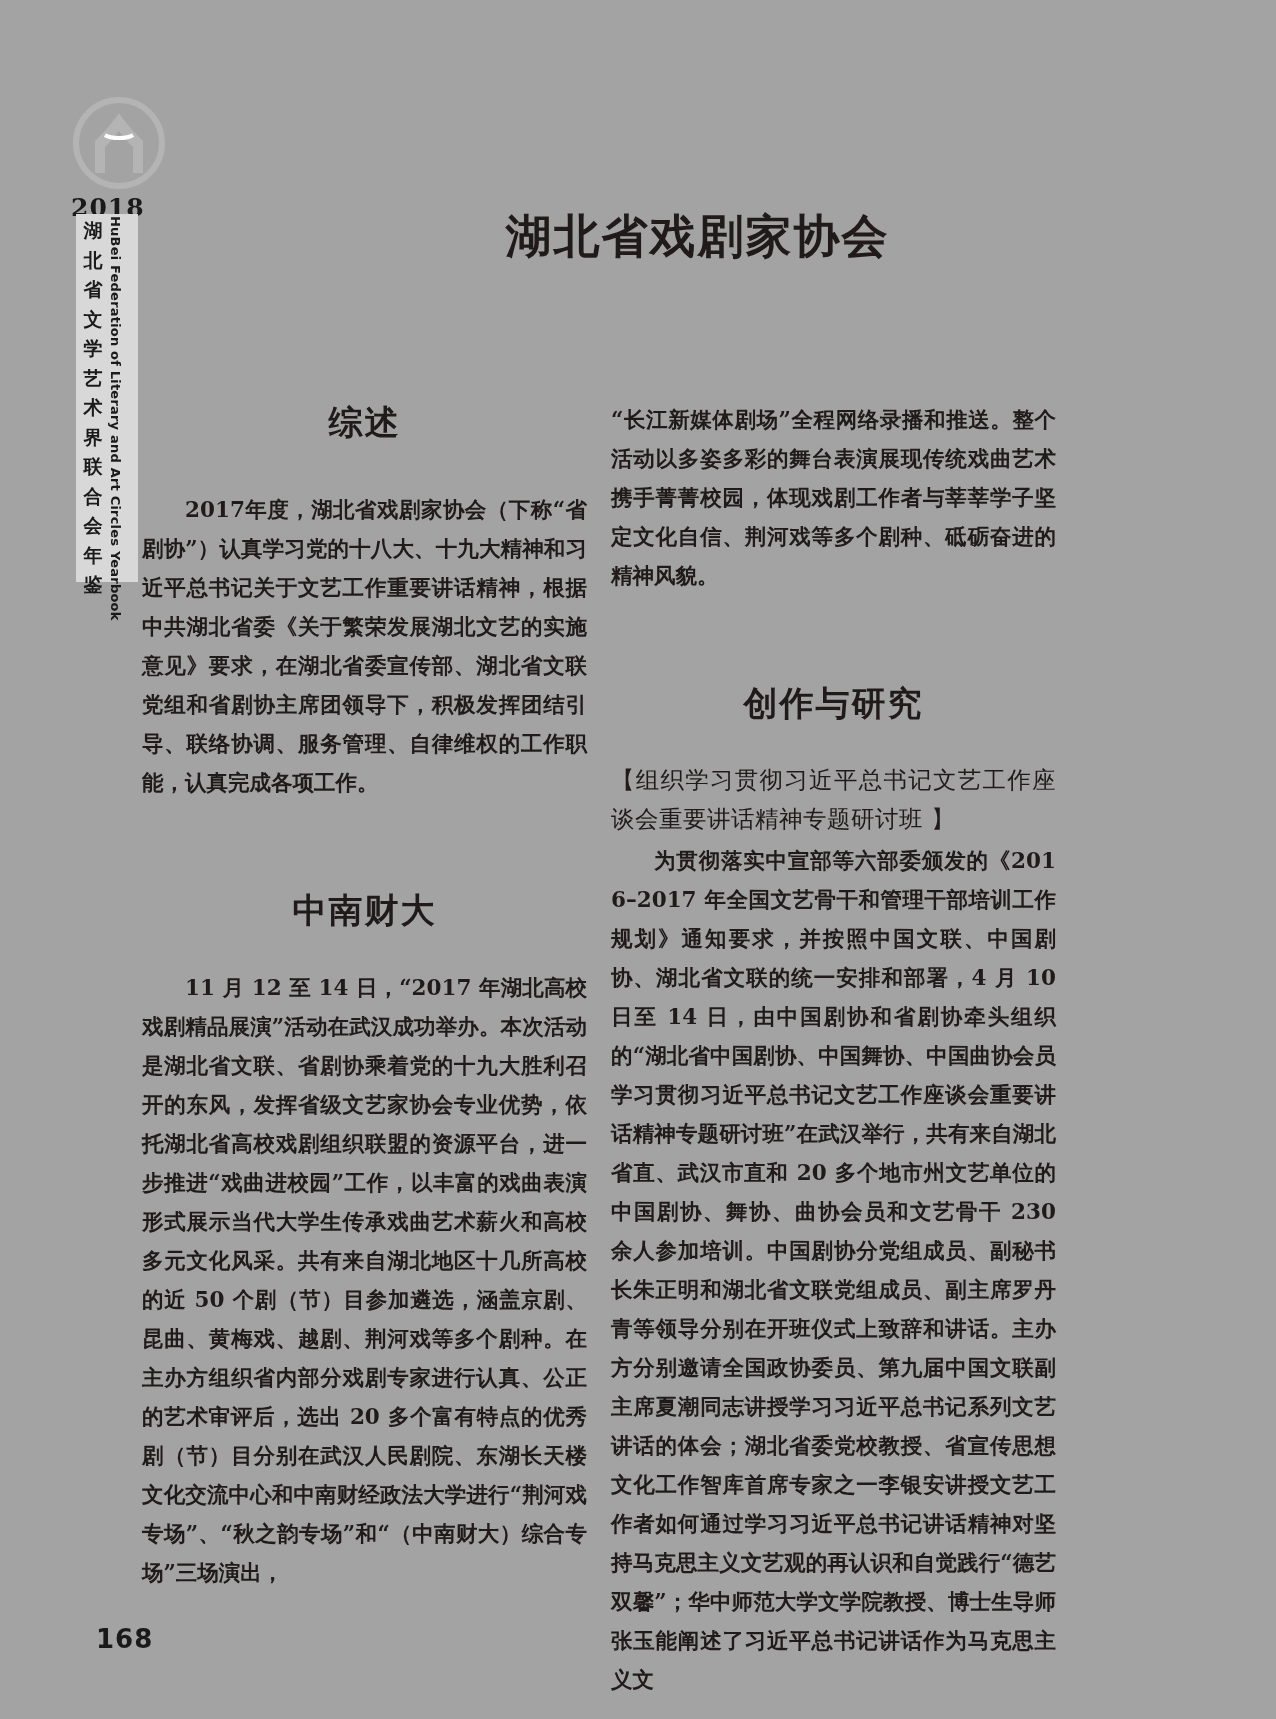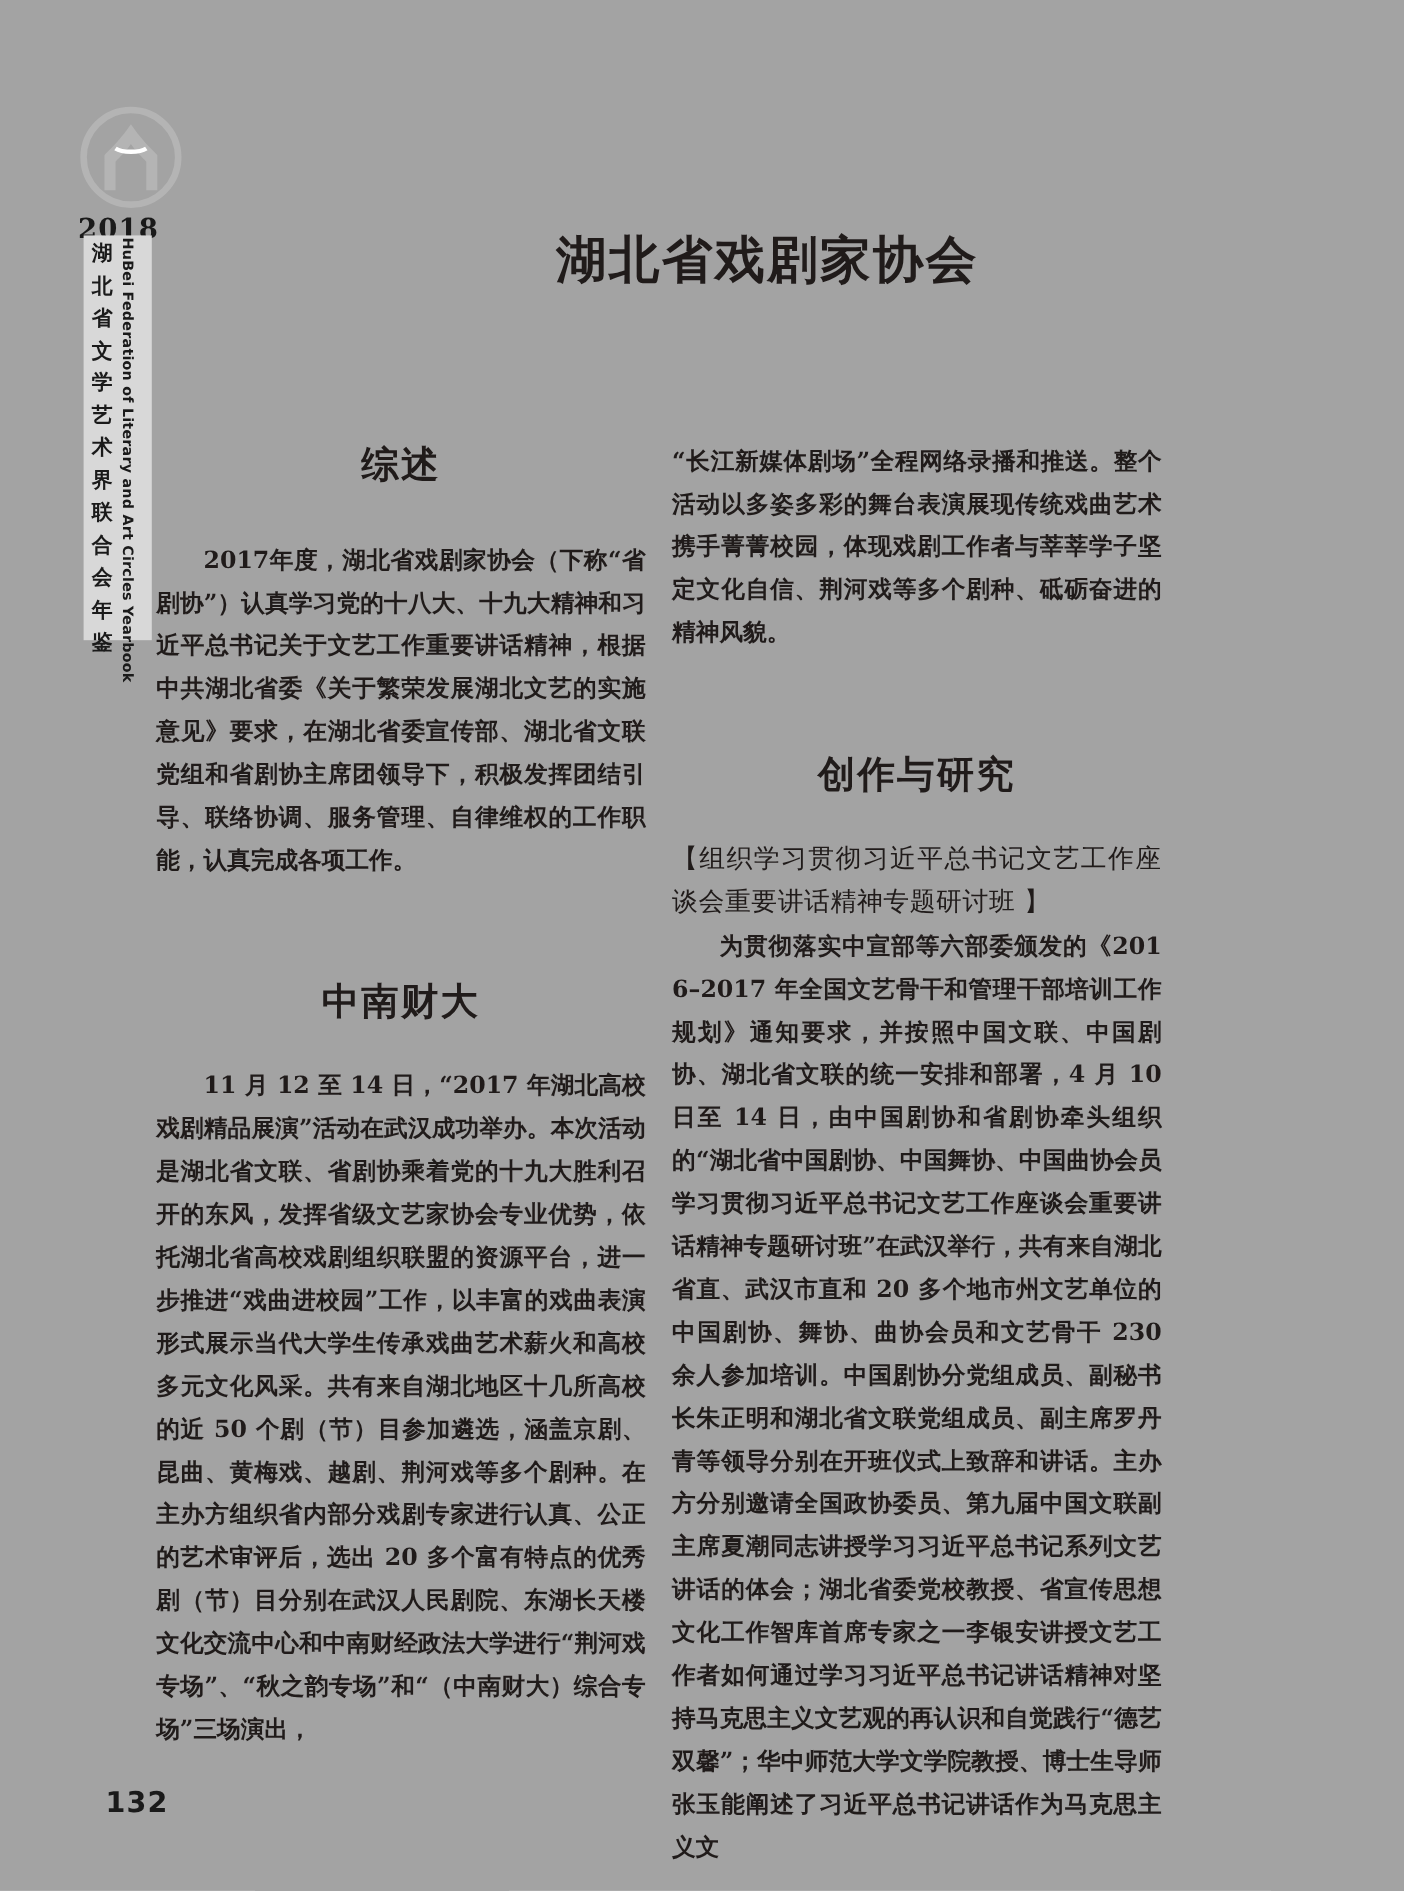--- a/index.html
+++ b/index.html
@@ -208,15 +208,15 @@
     <div class="col">
       <p class="body no-indent">“长江新媒体剧场”全程网络录播和推送。整个活动以多姿多彩的舞台表演展现传统戏曲艺术携手菁菁校园，体现戏剧工作者与莘莘学子坚定文化自信、荆河戏等多个剧种、砥砺奋进的精神风貌。</p>
 
       <h2 class="section-head spaced-top tight">创作与研究</h2>
       <h3 class="sub-head">【组织学习贯彻习近平总书记文艺工作座谈会重要讲话精神专题研讨班 】</h3>
       <p class="body">为贯彻落实中宣部等六部委颁发的《2016–2017 年全国文艺骨干和管理干部培训工作规划》通知要求，并按照中国文联、中国剧协、湖北省文联的统一安排和部署，4 月 10 日至 14 日，由中国剧协和省剧协牵头组织的“湖北省中国剧协、中国舞协、中国曲协会员学习贯彻习近平总书记文艺工作座谈会重要讲话精神专题研讨班”在武汉举行，共有来自湖北省直、武汉市直和 20 多个地市州文艺单位的中国剧协、舞协、曲协会员和文艺骨干 230 余人参加培训。中国剧协分党组成员、副秘书长朱正明和湖北省文联党组成员、副主席罗丹青等领导分别在开班仪式上致辞和讲话。主办方分别邀请全国政协委员、第九届中国文联副主席夏潮同志讲授学习习近平总书记系列文艺讲话的体会；湖北省委党校教授、省宣传思想文化工作智库首席专家之一李银安讲授文艺工作者如何通过学习习近平总书记讲话精神对坚持马克思主义文艺观的再认识和自觉践行“德艺双馨”；华中师范大学文学院教授、博士生导师张玉能阐述了习近平总书记讲话作为马克思主义文</p>
     </div>
 
   </div>
 
-  <div class="folio">132</div>
+  <div class="folio">168</div>
 
 </div>
 
 </body></html>

